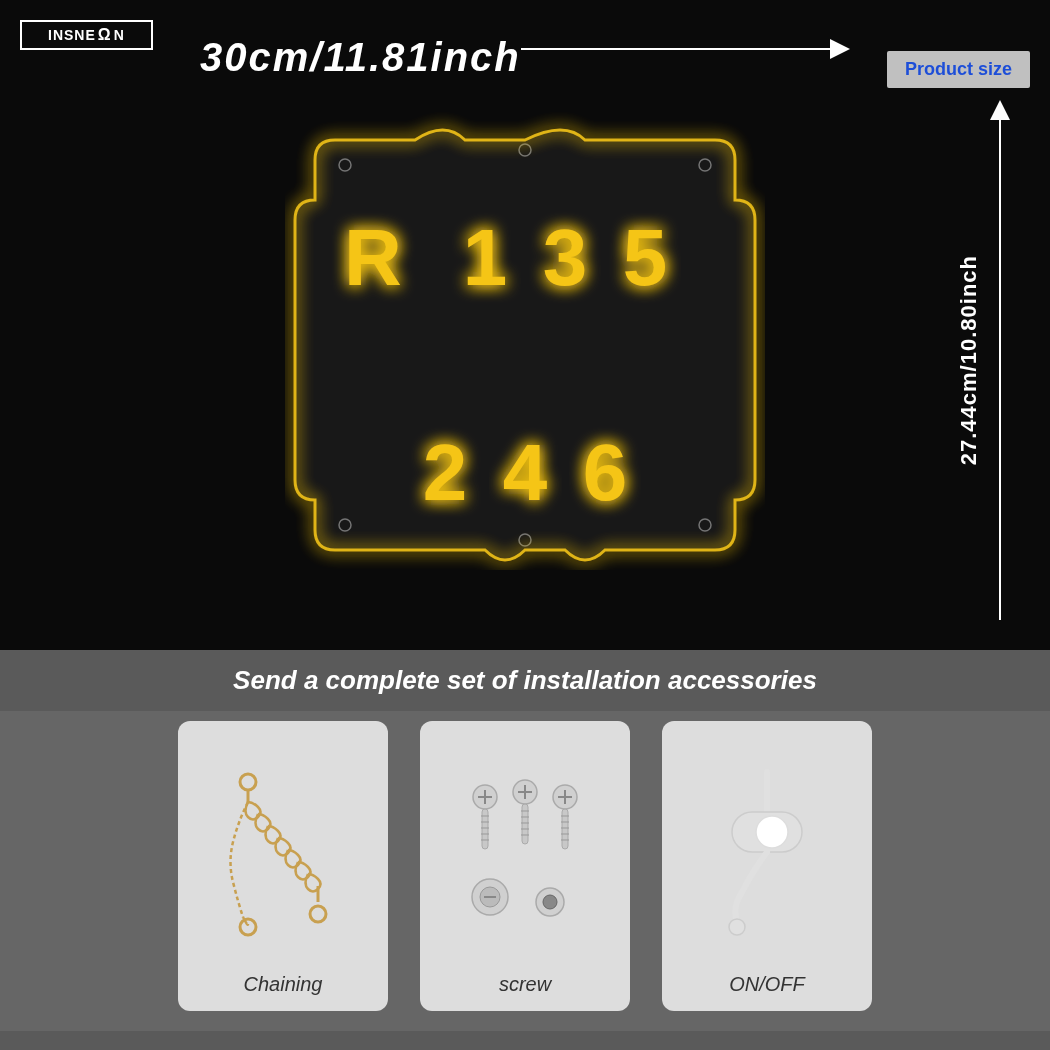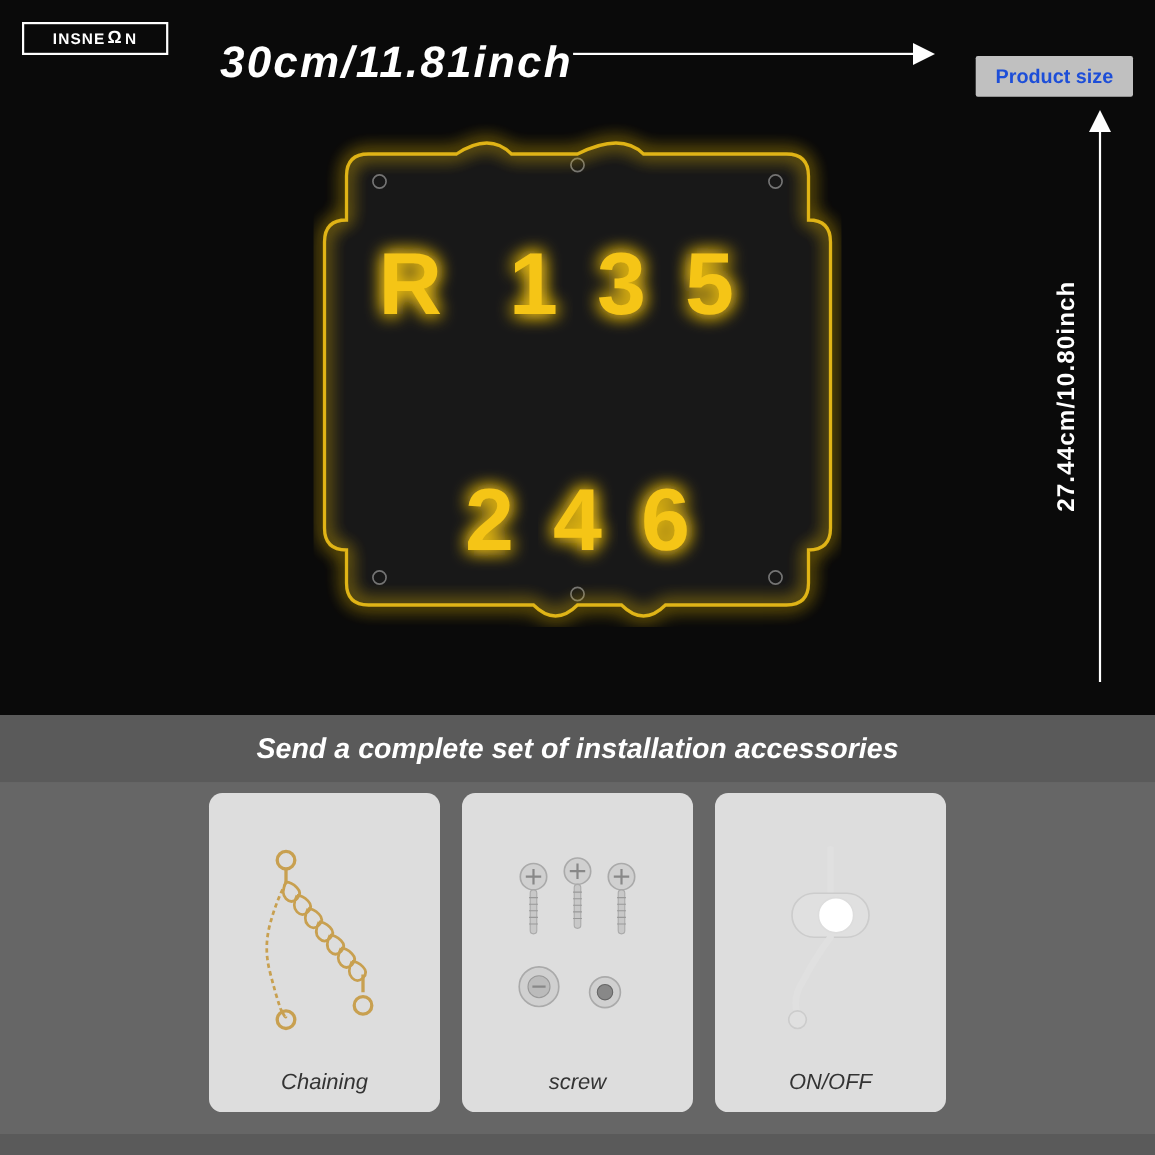--- a/index.html
+++ b/index.html
@@ -163,21 +163,21 @@
     .accessories-header-text {
       font-size: 26px;
       font-weight: bold;
       color: #fff;
       font-style: italic;
     }
 
     .accessories-grid {
       display: flex;
       justify-content: center;
-      gap: 20px;
+      gap: 32px;
       padding: 10px 39px 20px;
       background: #666;
     }
 
     .accessory-card {
       background: #ddd;
       border-radius: 12px;
       width: 210px;
       height: 290px;
       display: flex;

